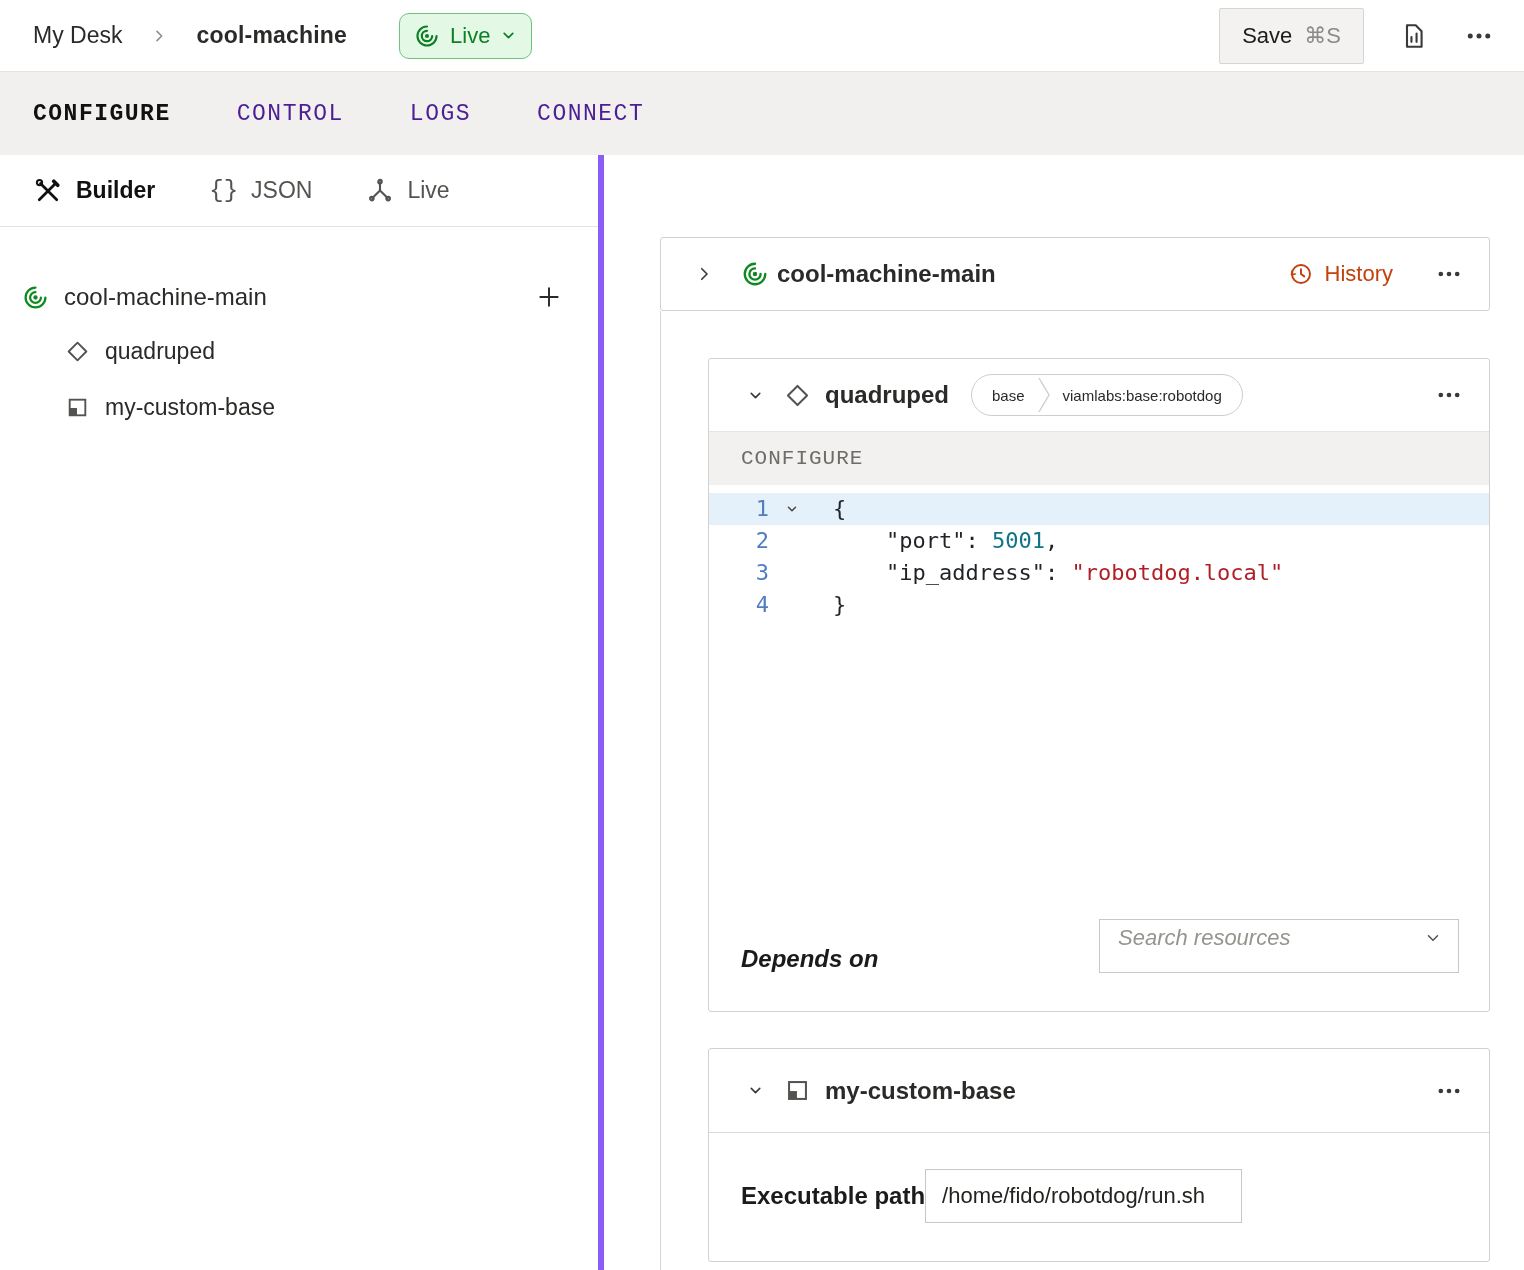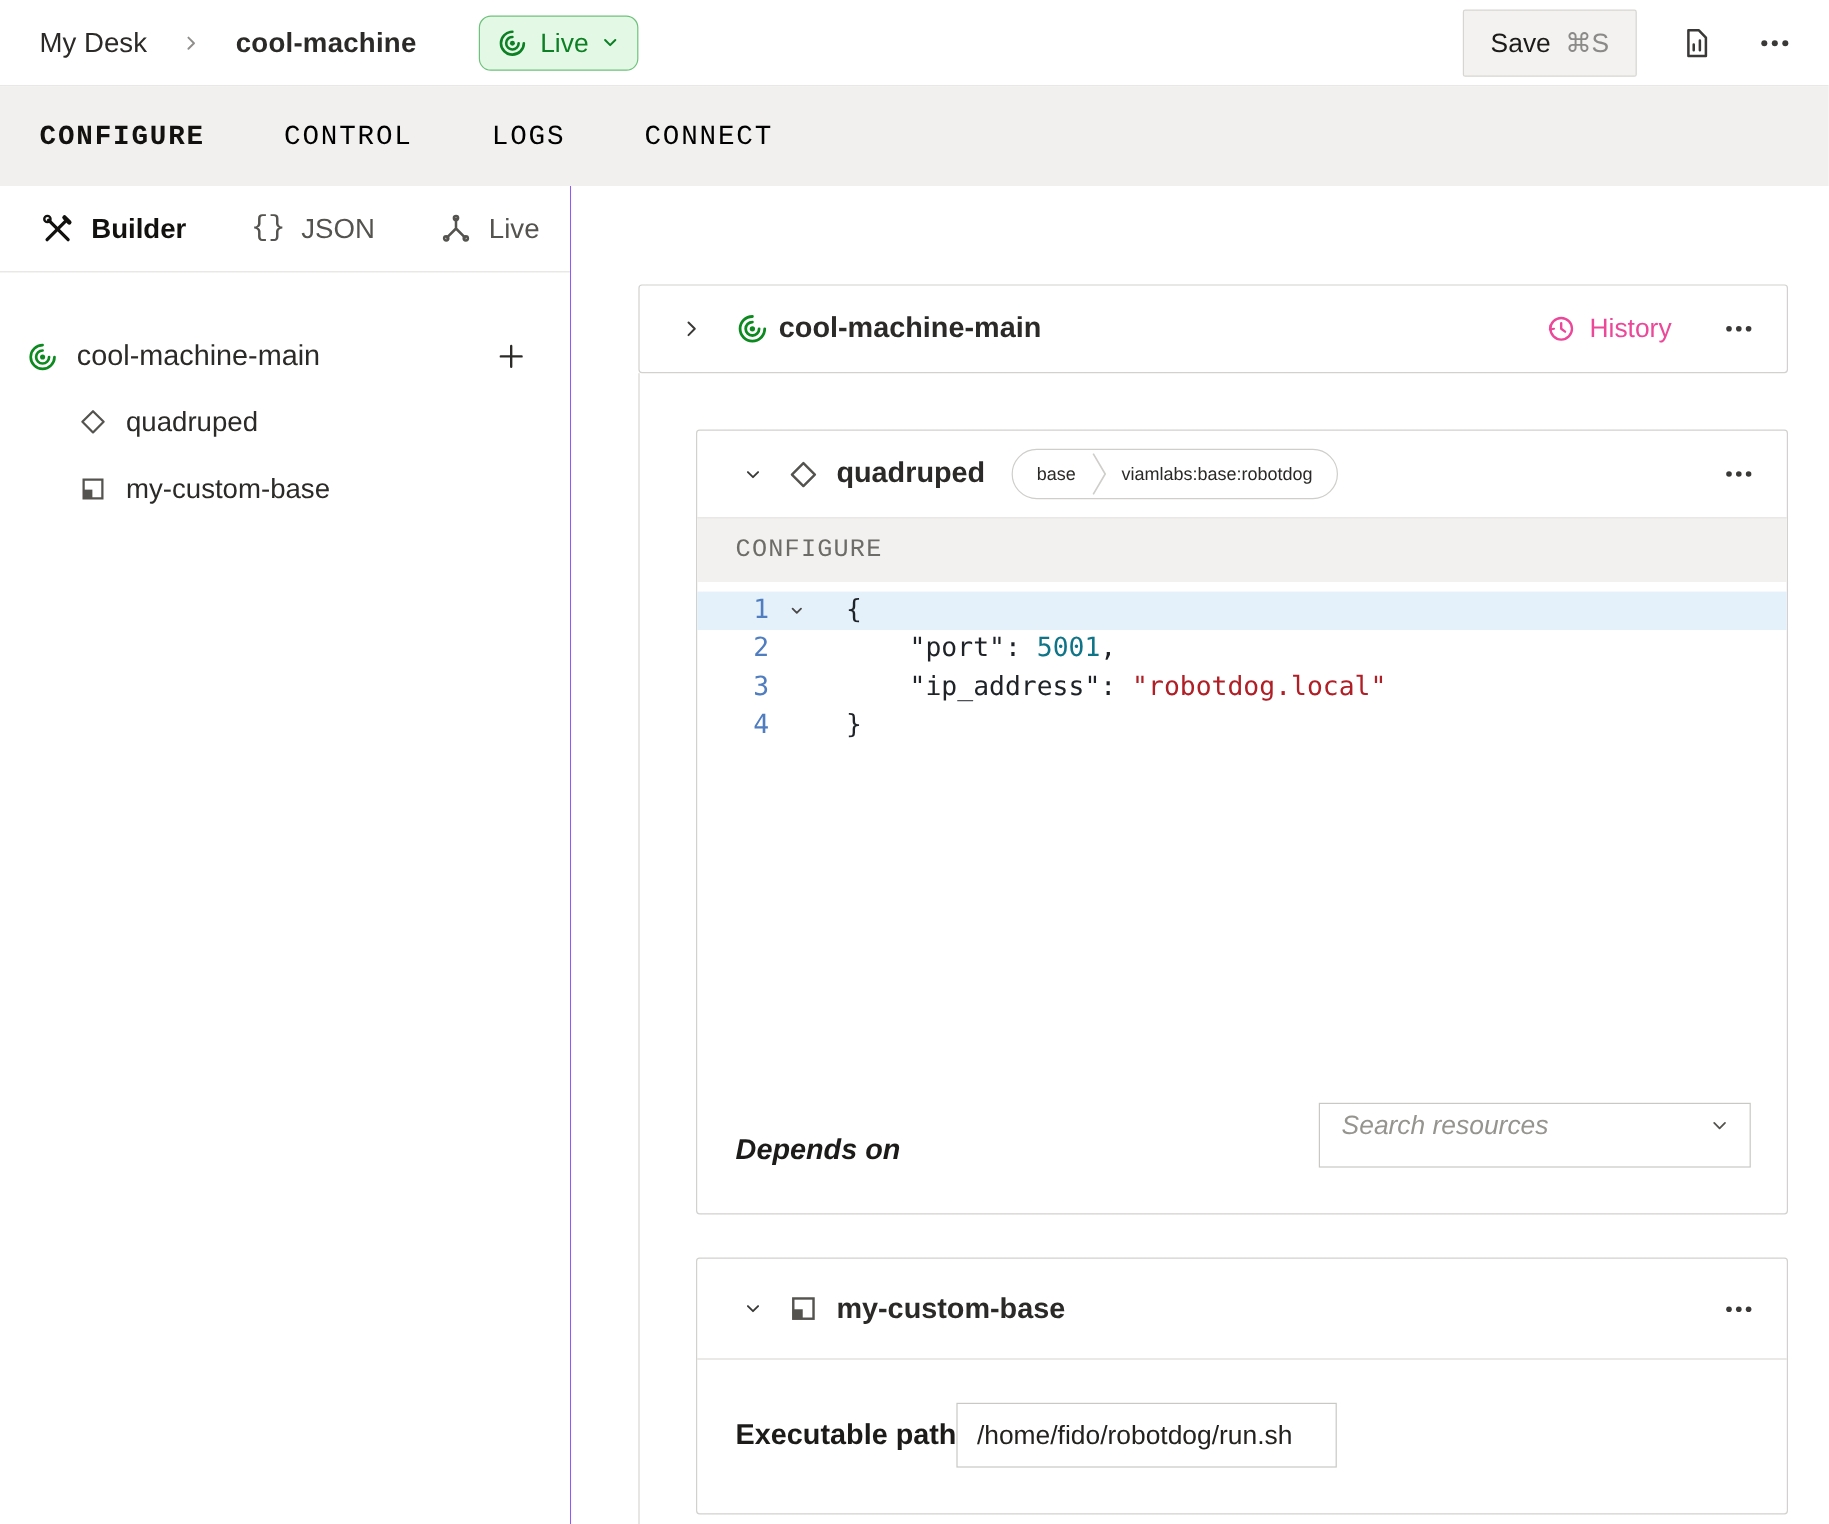--- a/index.html
+++ b/index.html
@@ -15,46 +15,46 @@
   .bc-sep { color:#8f8e8c; }
   .bc-current { font-weight:700; letter-spacing:.2px; }
   .live-btn { margin-left:52px; display:flex; align-items:center; gap:10px; background:#e3f9e5; border:1px solid #6fc17c; border-radius:10px; height:46px; padding:0 14px 0 14px; color:#0d7f24; font-size:22px; font-weight:500; cursor:pointer; }
   .topbar-right { display:flex; align-items:center; gap:36px; }
   .save-btn { display:flex; align-items:center; gap:12px; background:#f3f2f0; border:1px solid #d7d5d2; height:56px; padding:0 22px; font-size:22px; cursor:pointer; color:#1c1b1a; border-radius:2px;margin-left:16px; }
   .save-shortcut { color:#8b8a88; }
   .icon-btn { color:#3a3938; background:none; border:none; cursor:pointer; }
 
   
   .tabbar { height:83px; background:#f1f0ee; display:flex; align-items:center; padding:0 33px; gap:66px; }
-  .tab { font-family:"Liberation Mono","DejaVu Sans Mono",monospace; font-size:23px; letter-spacing:1.5px; color:#000000; cursor:pointer; }
+  .tab { font-family:"Liberation Mono","DejaVu Sans Mono",monospace; font-size:23px; letter-spacing:1.5px; color:#4c1d95; cursor:pointer; }
   .tab.active { color:#12110f; font-weight:700; }
 
   
   .content { display:flex; height:1115px; }
 
   
-  .sidebar { width:476px; flex:none; border-right:1px solid #8b5cf6; background:#fff; }
+  .sidebar { width:604px; flex:none; border-right:6px solid #8b5cf6; background:#fff; }
   .mode-row { height:72px; display:flex; align-items:center; padding:0 33px; gap:54px; border-bottom:1px solid #e4e3e1; }
   .mode { display:flex; align-items:center; gap:13px; font-size:23px; color:#55534f; cursor:pointer; background:none; border:none; }
   .mode.active { color:#12110f; font-weight:700; }
   .braces { font-family:"Liberation Mono","DejaVu Sans Mono",monospace; font-size:24px; }
   .tree { padding:44px 36px 0 22px; }
   .tree-root-row { display:flex; align-items:center; gap:15px; height:52px; }
   .tree-root-label { font-size:24px; font-weight:500; cursor:pointer; }
   .add-btn { margin-left:auto; color:#2b2a28; background:none; border:none; cursor:pointer; }
   .tree-child-row { display:flex; align-items:center; gap:15px; height:56px; padding-left:43px; font-size:23px; color:#2b2a28; cursor:pointer; }
 
   
   .main { flex:1; position:relative; padding-top:82px; overflow:hidden; background:#fff; }
   .connector { position:absolute; left:56px; top:156px; bottom:0; width:1px; background:#d7d6d4; }
   .card { position:relative; background:#fff; border:1px solid #d2d1cf; border-radius:3px; }
 
   .machine-card { margin:0 34px 0 56px; height:74px; display:flex; align-items:center; padding:0 26px 0 34px; }
   .machine-title { font-size:24px; font-weight:700; margin-left:8px; }
-  .hist-btn { margin-left:auto; display:flex; align-items:center; gap:11px; font-size:22px; color:#ec4899; background:none; border:none; cursor:pointer; }
+  .hist-btn { margin-left:auto; display:flex; align-items:center; gap:11px; font-size:22px; color:#c2410c; background:none; border:none; cursor:pointer; }
   .card-dots { margin-left:42px; }
 
   .res-card { margin:0 34px 0 104px; }
   .quad-card { margin-top:47px; }
   .res-header { height:72px; display:flex; align-items:center; padding:0 26px 0 38px; }
   .res-title { font-size:24px; font-weight:700; margin-left:14px; }
   .chev-slot { width:16px; margin-right:21px; color:#3a3938; }
   .pill { margin-left:22px; display:flex; align-items:center; height:42px; border:1px solid #cfcecb; border-radius:22px; font-size:15px; color:#2b2a28; background:#fff; }
   .pill-seg { padding:0 10px 0 20px; }
   .pill-seg2 { padding:0 20px 0 10px; }

